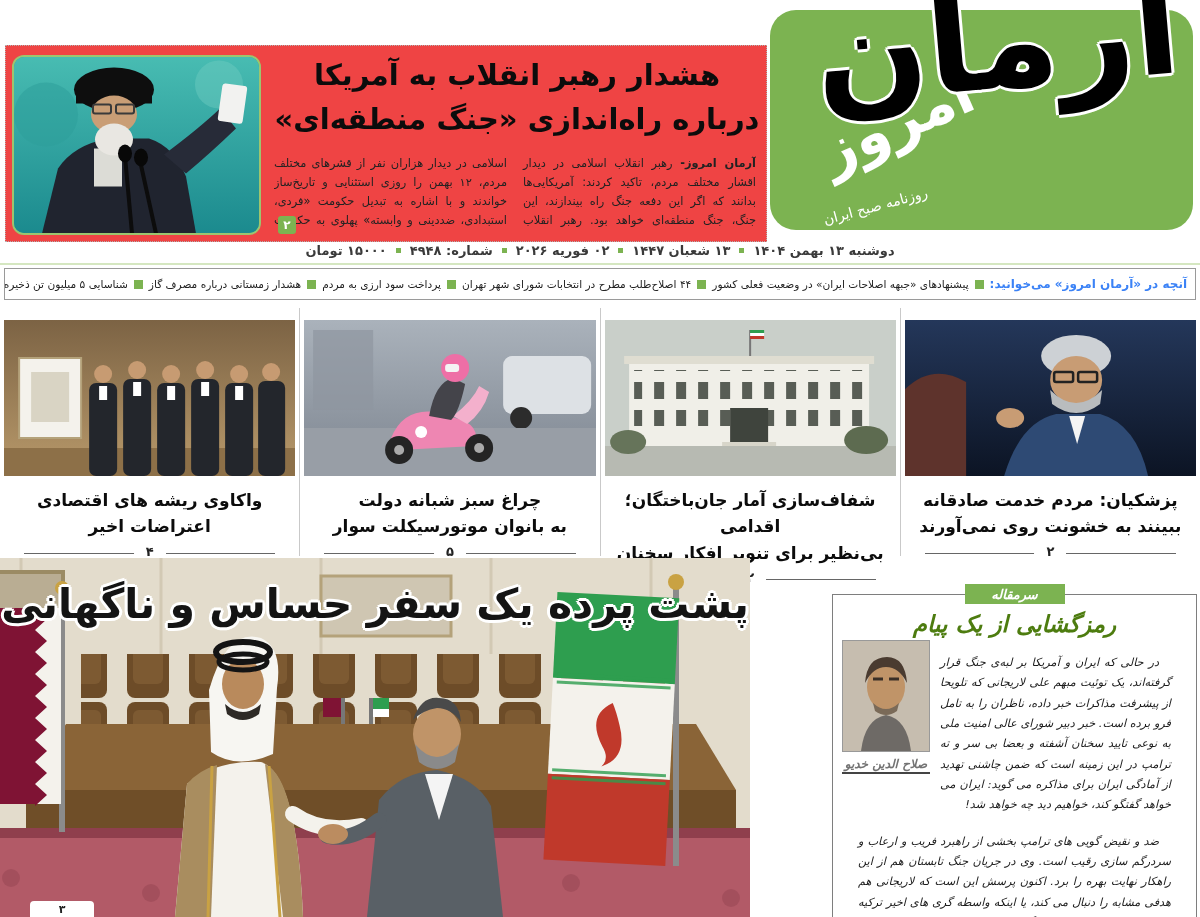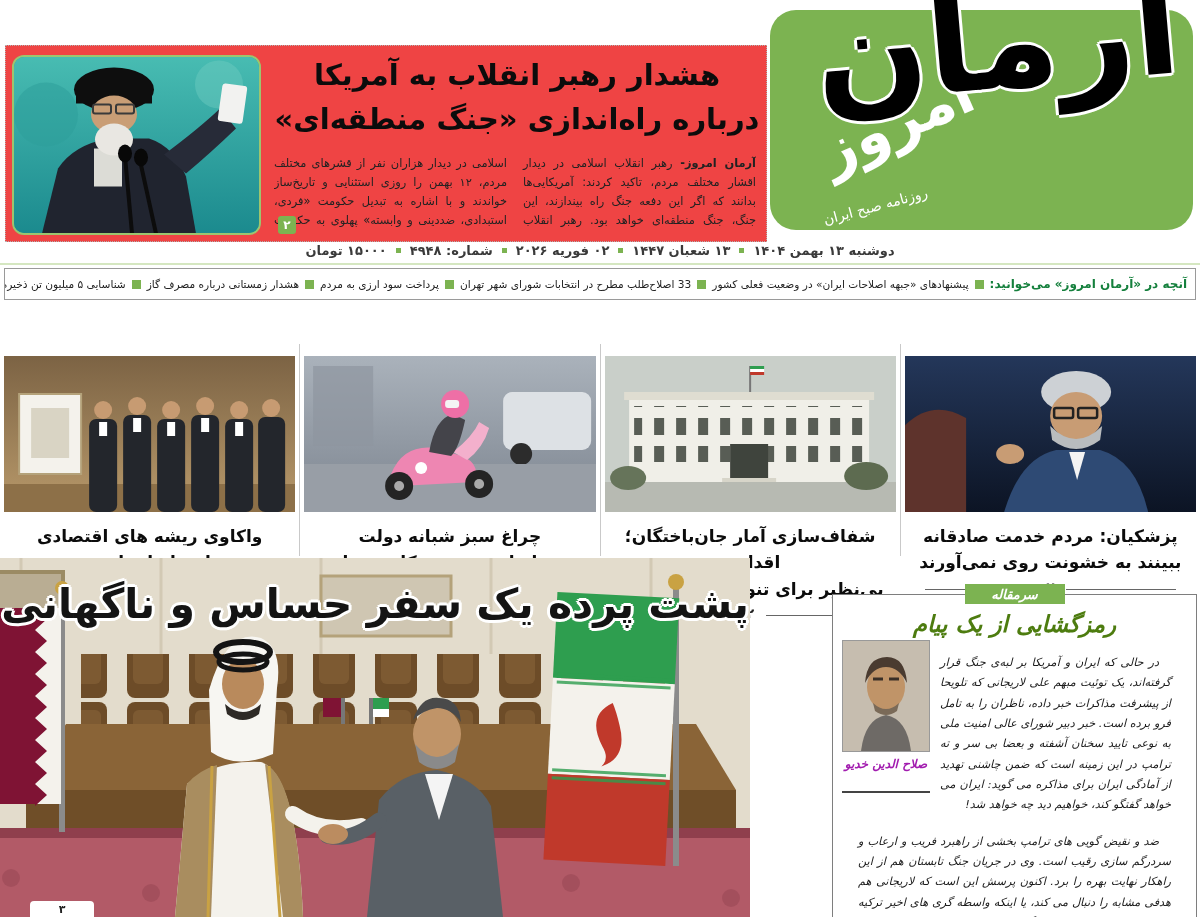--- a/index.html
+++ b/index.html
@@ -35,26 +35,26 @@
   
   .dateline{position:absolute;top:243px;left:0;right:0;display:flex;justify-content:center;
             align-items:center;gap:9px;font-size:13px;font-weight:bold;color:#3a3a3a;}
   .sep-sq{width:5px;height:5px;background:#7cb351;display:inline-block;flex:0 0 auto;}
   .green-rule{position:absolute;top:263px;left:0;right:0;height:2px;background:#d5e7c1;}
 
   
   .teaser{position:absolute;top:268px;left:4px;right:4px;height:30px;border:1px solid #9a9a9a;
           display:flex;align-items:center;padding:0 8px;gap:6px;font-size:10.6px;color:#222;
           white-space:nowrap;overflow:hidden;background:#fff;}
-  .teaser-label{color:#15803d;font-weight:bold;font-size:12px;flex:0 0 auto;}
+  .teaser-label{color:#3b82f6;font-weight:bold;font-size:12px;flex:0 0 auto;}
   .t-sq{width:9px;height:9px;background:#7cb351;flex:0 0 auto;}
 
   
   .stories{position:absolute;top:308px;left:0;right:0;height:248px;display:flex;}
-  .story{flex:1 1 0;padding:12px 4px;position:relative;min-width:0;margin-top:36px;}
+  .story{flex:1 1 0;padding:12px 4px;position:relative;min-width:0;}
   .story:not(:first-child){border-right:1px solid #c9c9c9;}
   .s-photo{height:156px;overflow:hidden;background:#ccc;}
   .s-photo svg{display:block;width:100%;height:100%;}
   .s-headline{margin-top:11px;text-align:center;font-size:17px;font-weight:bold;line-height:1.55;color:#0c0c0c;}
   .s-rule{margin:13px 20px 0;height:1px;background:#666;position:relative;}
   .s-rule span{position:absolute;left:50%;top:-9px;transform:translateX(-50%);background:#fff;
                padding:0 12px;font-size:13px;font-weight:bold;color:#222;}
 
   
   .feature{position:absolute;top:558px;left:0;width:750px;height:359px;overflow:hidden;background:#e3dccc;}
@@ -71,21 +71,21 @@
   .editorial{position:absolute;top:584px;right:3px;width:365px;height:357px;font-style:italic;}
   .e-tab{position:absolute;top:0;left:50%;transform:translateX(-50%);width:100px;height:20px;
          background:#7cb351;color:#fff;font-size:13px;font-weight:bold;display:flex;
          align-items:center;justify-content:center;z-index:2;}
   .e-box{position:absolute;top:10px;left:0;right:0;height:350px;border:1px solid #7e7e7e;
          padding:8px 9px 0;overflow:hidden;background:#fff;box-sizing:border-box;}
   .e-title{text-align:center;font-size:23px;font-weight:bold;margin:8px 0 1px;color:#4d7c0f;}
   .e-author{float:left;width:88px;margin:2px 10px 4px 0;text-align:center;}
   .e-photo{width:86px;height:110px;border:1px solid #999;overflow:hidden;background:#d8d2c8;}
   .e-photo svg{display:block;width:100%;height:100%;}
-  .e-name{font-size:12px;font-weight:bold;padding:5px 0 20px;border-bottom:2px solid #444;color:#a21caf;}
+  .e-name{font-size:12px;font-weight:bold;padding:5px 0 1px;border-bottom:2px solid #444;color:#737373;}
   .e-text p{margin:16px;font-size:11.3px;line-height:1.8;text-align:justify;color:#1b1b1b;text-indent:12px;}
 </style>
 </head>
 <body>
 
 <div id="page">
 
   <div class="masthead">
     <div class="m-sub">امروز</div>
     <div class="m-tagline">روزنامه صبح ایران</div>
@@ -139,21 +139,21 @@
     <span class="sep-sq"></span>
     <span>۱۵۰۰۰ تومان</span>
   </div>
   <div class="green-rule"></div>
 
   <div class="teaser">
     <span class="teaser-label">آنچه در «آرمان امروز» می‌خوانید:</span>
     <span class="t-sq"></span>
     <span>پیشنهادهای «جبهه اصلاحات ایران» در وضعیت فعلی کشور</span>
     <span class="t-sq"></span>
-    <span>33 اصلاح‌طلب مطرح در انتخابات شورای شهر تهران</span>
+    <span>۴۴ اصلاح‌طلب مطرح در انتخابات شورای شهر تهران</span>
     <span class="t-sq"></span>
     <span>پرداخت سود ارزی به مردم</span>
     <span class="t-sq"></span>
     <span>هشدار زمستانی درباره مصرف گاز</span>
     <span class="t-sq"></span>
     <span>شناسایی ۵ میلیون تن ذخیره معدنی در سیستان و بلوچستان</span>
 
   </div>
 
   <div class="stories">

